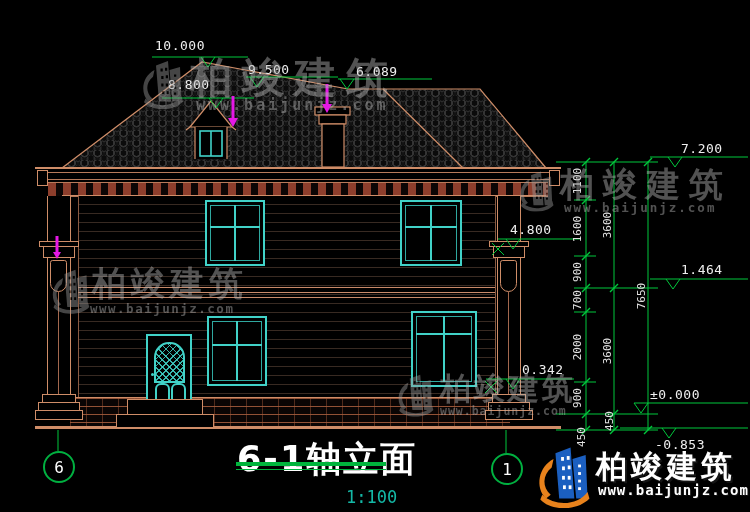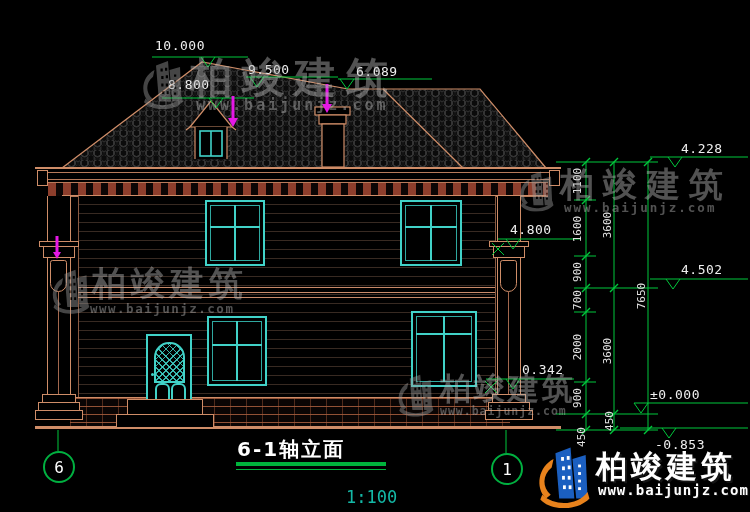--- a/index.html
+++ b/index.html
@@ -57,21 +57,21 @@
   .colb2{position:absolute;top:402px;width:40px;height:8px;border:1px solid #cf8d68;background:#000;}
   .colb3{position:absolute;top:410px;width:46px;height:8px;border:1px solid #cf8d68;background:#000;}
   
   .elev{position:absolute;color:#efefef;font:13px "DejaVu Sans Mono",monospace;letter-spacing:.5px;white-space:nowrap;}
   .dimv{position:absolute;width:44px;height:14px;text-align:center;transform:rotate(-90deg);
     font:11px "DejaVu Sans Mono",monospace;color:#e0e0e0;white-space:nowrap;}
   .bubble{position:absolute;width:28px;height:28px;border:2px solid #00b040;border-radius:50%;
     color:#fff;font:16px "DejaVu Sans Mono",monospace;display:flex;align-items:center;justify-content:center;}
   
   #title-text{position:absolute;left:237px;top:436px;color:#fff;font-weight:bold;
-    font-size:20px;letter-spacing:2px;font-family:"DejaVu Sans",sans-serif;}
+    font-size:35px;letter-spacing:2px;font-family:"DejaVu Sans",sans-serif;}
   #title-scale{position:absolute;left:346px;top:443px;color:#14b8a6;font:17px "DejaVu Sans Mono",monospace;margin-top:44px;}
   #title-bar{position:absolute;left:236px;top:462px;width:150px;height:4px;background:#00b43c;}
   #title-line{position:absolute;left:236px;top:469px;width:150px;height:1px;background:#00b43c;}
   
   .wm{position:absolute;opacity:.45;color:#9a9a9a;}
   .wm .brand{font-weight:bold;color:#b5b5b5;white-space:nowrap;font-family:"DejaVu Sans",sans-serif;}
   .wm .url{font-weight:bold;color:#b5b5b5;white-space:nowrap;font-family:"DejaVu Sans Mono",monospace;}
   .wm-icon{position:absolute;color:#9a9a9a;}
   #logo{position:absolute;left:532px;top:440px;}
   #logo .brand{position:absolute;left:64px;top:6px;font-size:31px;font-weight:bold;color:#fff;
@@ -214,23 +214,23 @@
       <polygon points="322,104 332,104 327,113" fill="#e518e5"></polygon>
       <path d="M57,236 V252" stroke="#e518e5" stroke-width="3"></path>
       <polygon points="53,252 61,252 57,259" fill="#e518e5"></polygon>
     </g>
   </svg>
 
   <div class="elev" style="left:155px;top:38px">10.000</div>
   <div class="elev" style="left:248px;top:62px">9.500</div>
   <div class="elev" style="left:356px;top:64px">6.089</div>
   <div class="elev" style="left:168px;top:77px">8.800</div>
-  <div class="elev" style="left:681px;top:141px">4.228</div>
+  <div class="elev" style="left:681px;top:141px">7.200</div>
   <div class="elev" style="left:510px;top:222px">4.800</div>
-  <div class="elev" style="left:681px;top:262px">4.502</div>
+  <div class="elev" style="left:681px;top:262px">1.464</div>
   <div class="elev" style="left:522px;top:362px">0.342</div>
   <div class="elev" style="left:650px;top:387px">±0.000</div>
   <div class="elev" style="left:655px;top:437px">-0.853</div>
 
   <div class="dimv" style="left:556px;top:174px">1100</div>
   <div class="dimv" style="left:556px;top:222px">1600</div>
   <div class="dimv" style="left:556px;top:265px">900</div>
   <div class="dimv" style="left:556px;top:293px">700</div>
   <div class="dimv" style="left:556px;top:340px">2000</div>
   <div class="dimv" style="left:556px;top:391px">900</div>

